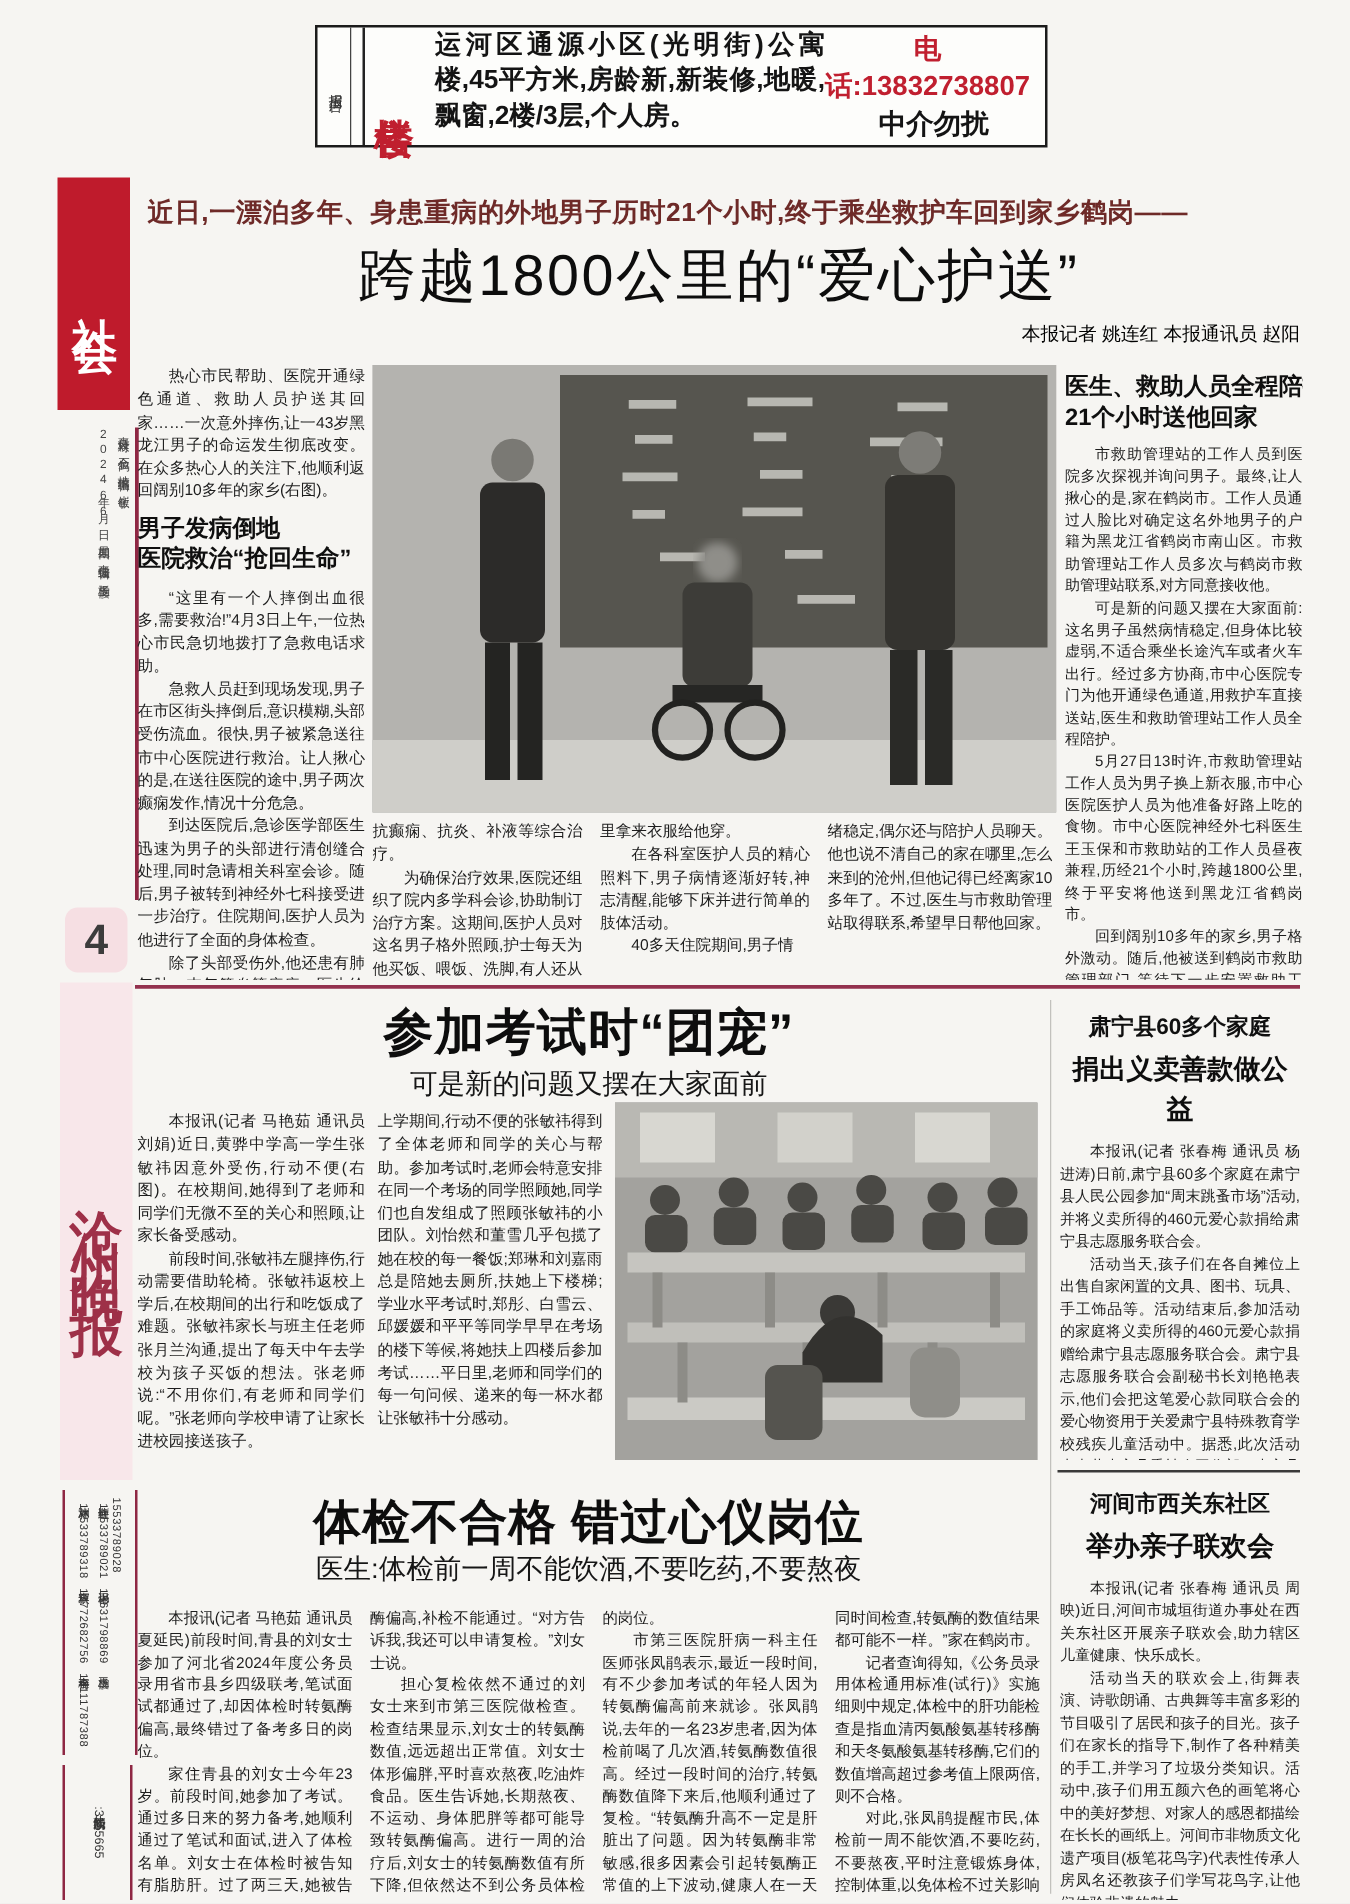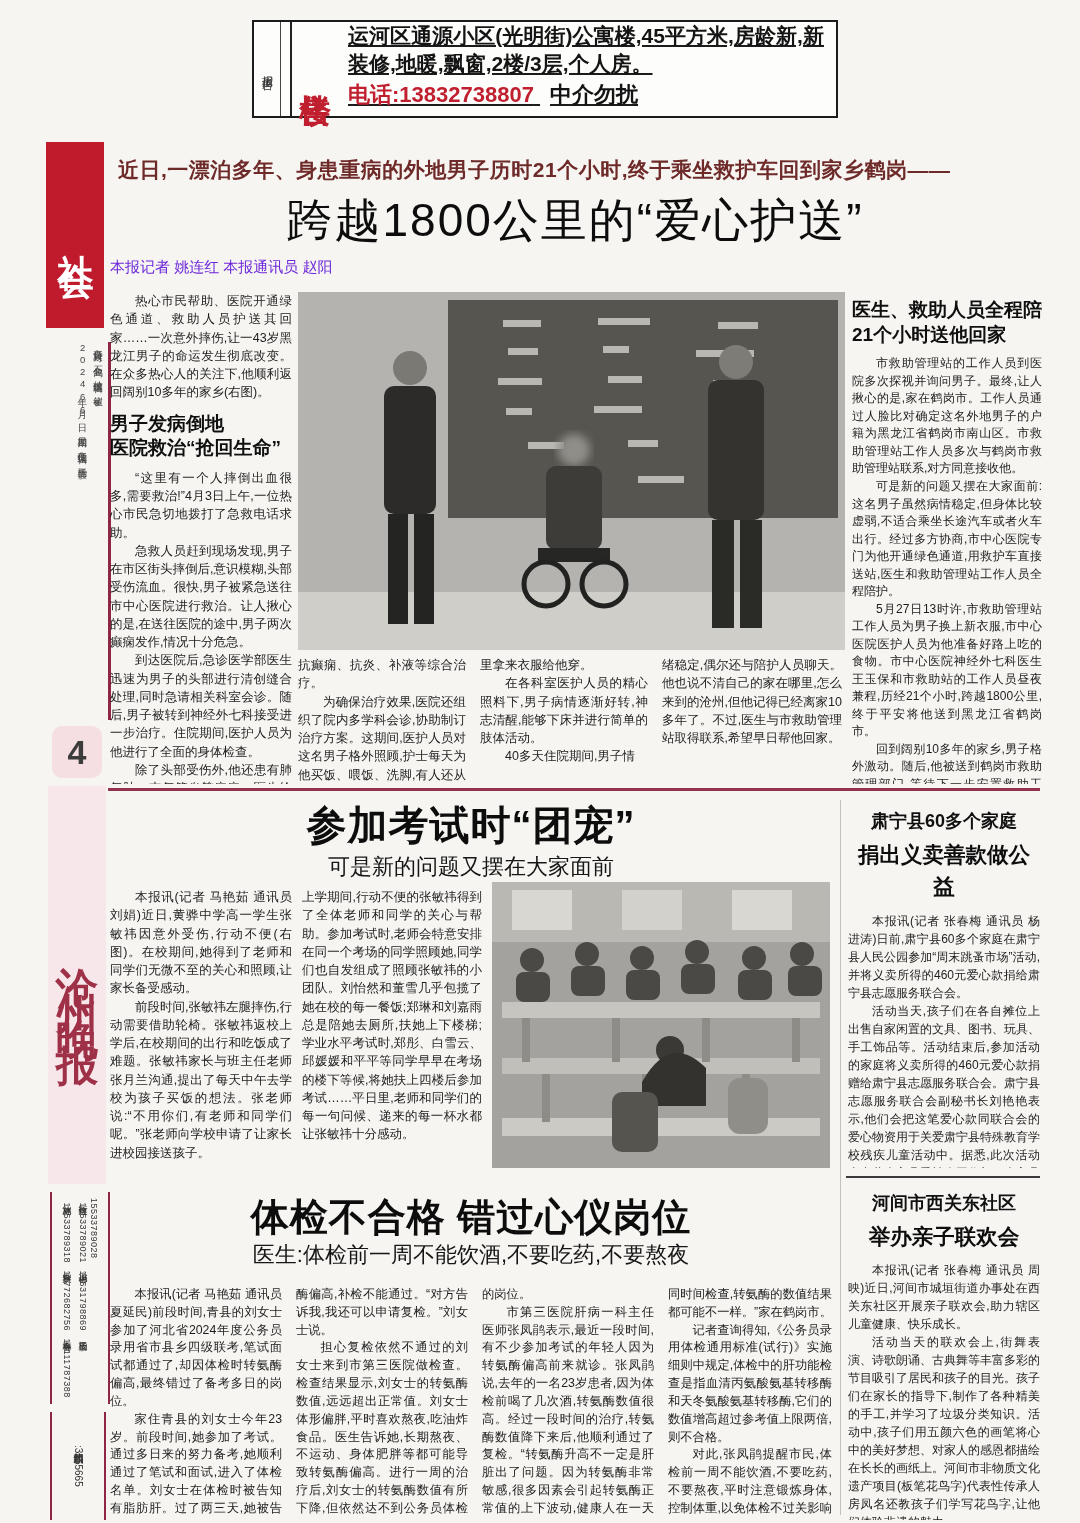--- a/index.html
+++ b/index.html
@@ -8,43 +8,43 @@
 
   
   .v{writing-mode:vertical-rl;text-orientation:upright;}
   .v-lr{writing-mode:vertical-lr;text-orientation:mixed;}
 
   
   .ad{position:absolute;left:252px;top:20px;width:582px;height:94px;background:#fdfdfb;border:2px solid #1b1b1b;display:flex;align-items:stretch;}
   .ad-strip{width:26px;border-right:1px solid #444;display:flex;align-items:center;justify-content:center;font-size:11px;color:#333;letter-spacing:1px;}
   .ad-strip2{width:9px;border-right:2px solid #222;}
   .ad-tag{width:46px;display:flex;align-items:center;justify-content:center;font-size:32px;font-weight:900;color:#c01f2f;line-height:1.05;}
-  .ad-main{flex:1;display:flex;flex-direction:column;justify-content:center;padding:0 12px 6px 10px;text-decoration:underline;}
+  .ad-main{flex:1;display:flex;flex-direction:row;justify-content:center;padding:0 12px 6px 10px;}
   .ad-body{font-size:21px;font-weight:700;color:#141414;text-align:justify;line-height:1.35;}
-  .ad-phoneline{font-size:22px;font-weight:700;margin-top:2px;}
+  .ad-phoneline{text-align:center;font-size:22px;font-weight:700;margin-top:2px;}
   .ad-phone{color:#c01f2f;}
   .ad-note{color:#141414;margin-left:10px;}
 
   
   .section-box{position:absolute;left:46px;top:142px;width:58px;height:186px;background:#bf1b2c;display:flex;align-items:center;justify-content:center;}
   .section-box .v{color:#fff;font-size:36px;font-weight:700;letter-spacing:10px;}
   .side-meta{position:absolute;left:50px;top:342px;width:54px;height:378px;border-right:3px solid #8e2743;display:flex;justify-content:flex-end;gap:4px;padding-right:4px;}
   .side-meta .v{font-size:9.5px;color:#444;letter-spacing:1px;line-height:1.25;}
   .page-num{position:absolute;left:52px;top:726px;width:50px;height:52px;background:#f6dfe3;border-radius:10px;display:flex;align-items:center;justify-content:center;font-size:34px;font-weight:700;color:#3c3c3c;}
   .paper-name{position:absolute;left:48px;top:786px;width:58px;height:398px;background:#f8e7ea;display:flex;align-items:center;justify-content:center;}
   .paper-name .v{font-family:"DejaVu Serif",serif;font-size:42px;font-weight:700;color:#9e3048;letter-spacing:26px;}
   .side-contacts{position:absolute;left:50px;top:1192px;width:52px;height:200px;border-left:2px solid #8e2743;border-right:2px solid #8e2743;display:flex;justify-content:center;gap:5px;padding:6px 2px;}
   .side-contacts .v-lr{font-size:9px;color:#333;line-height:1.2;letter-spacing:0.5px;}
   .side-hotline{position:absolute;left:50px;top:1412px;width:52px;height:108px;border-left:2px solid #8e2743;border-right:2px solid #8e2743;display:flex;align-items:center;justify-content:center;}
   .side-hotline .v-lr{font-size:10px;color:#333;}
 
   
   .kicker{position:absolute;left:118px;top:156px;width:910px;font-size:21px;font-weight:700;color:#6e2a28;letter-spacing:0.5px;}
   .headline1{position:absolute;left:110px;top:190px;width:930px;text-align:center;font-size:46px;font-weight:400;color:#0d0d0d;letter-spacing:2px;}
-  .byline{position:absolute;left:110px;top:258px;width:930px;text-align:left;font-size:15px;color:#6d28d9;}
+  .byline{position:absolute;left:110px;top:258px;width:930px;text-align:right;font-size:15px;color:#000000;}
 
   .col{position:absolute;text-align:justify;color:#1d1d1d;overflow:hidden;}
   .para{margin:0;text-indent:2em;}
   .continues .para:first-child{text-indent:0;}
   .a1{font-size:12.5px;line-height:1.46;}
   .subhead{font-size:19px;font-weight:800;line-height:1.3;color:#0f0f0f;margin:10px 0 8px;}
   .subhead div{white-space:nowrap;}
 
   .photo1{position:absolute;left:298px;top:292px;width:547px;height:358px;background:#b6b5b1;}
   .photo2{position:absolute;left:492px;top:882px;width:338px;height:286px;background:#a3a29e;}

